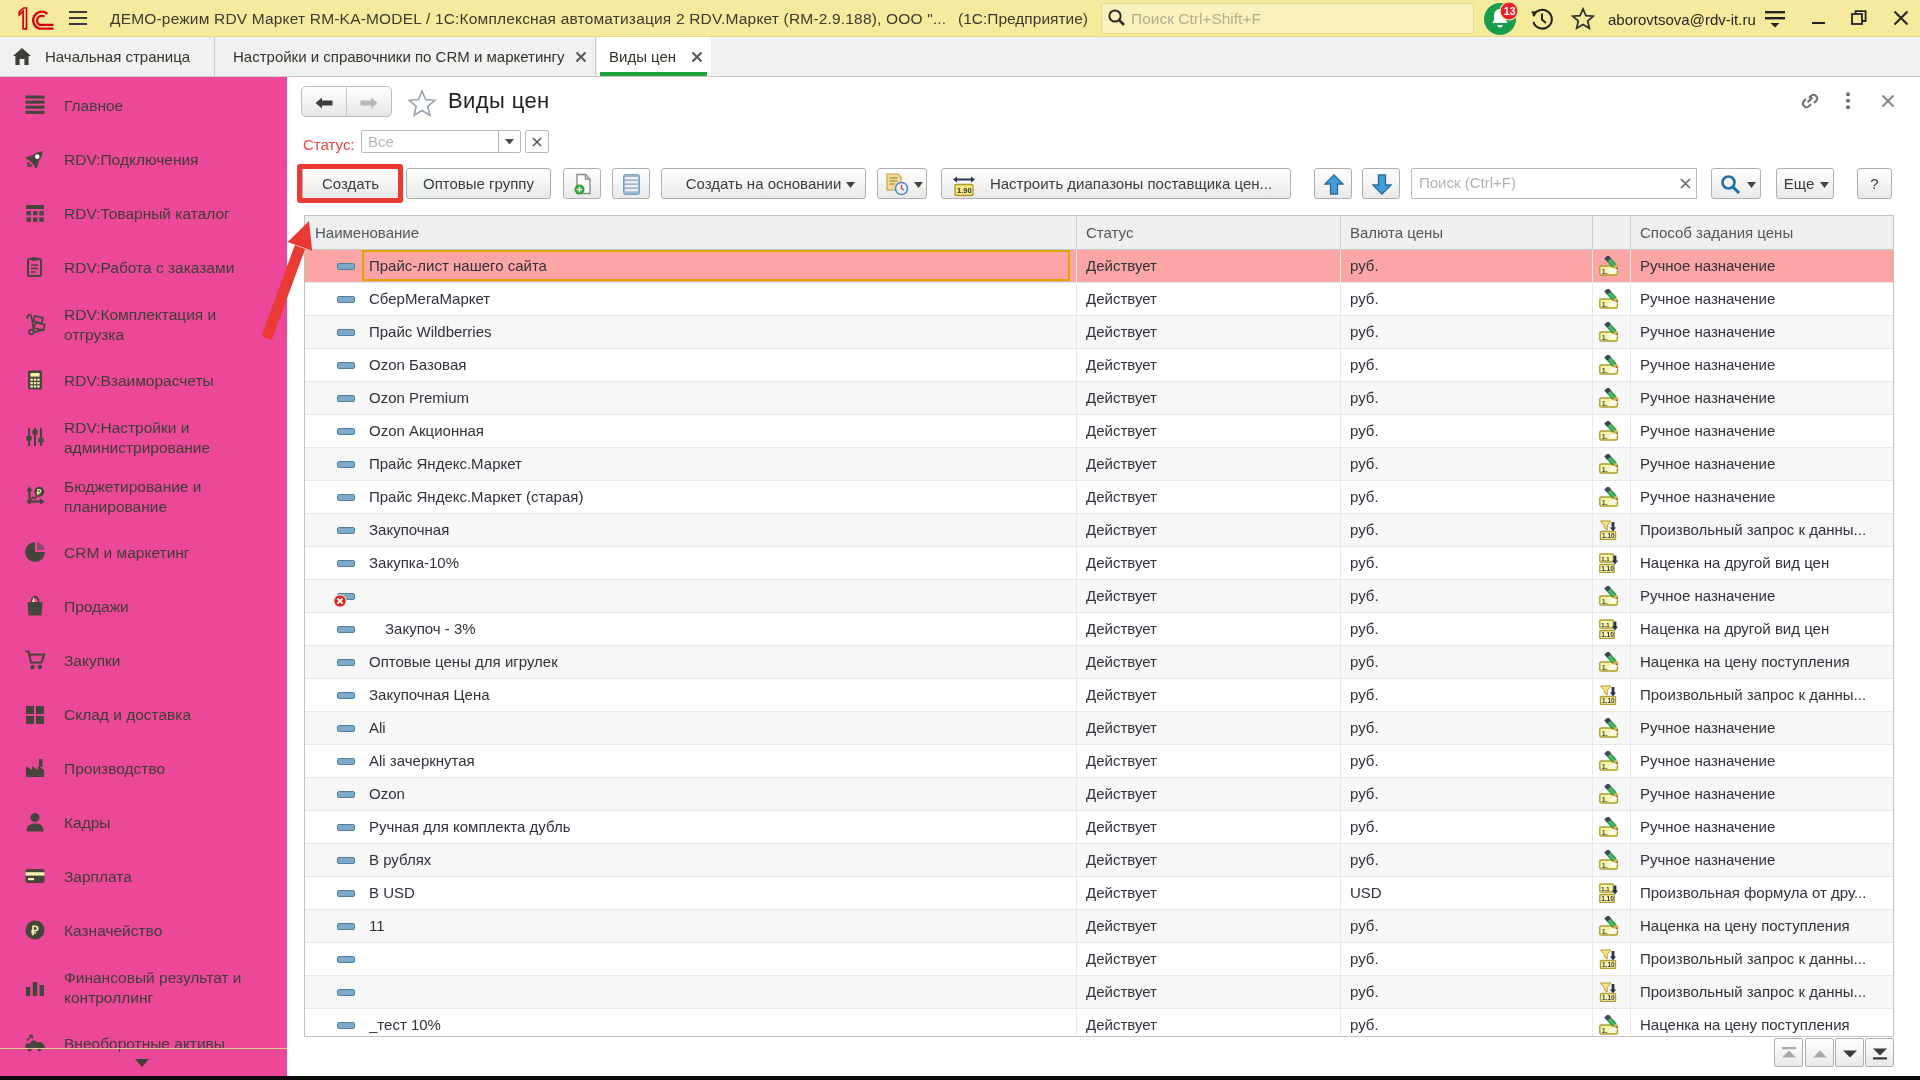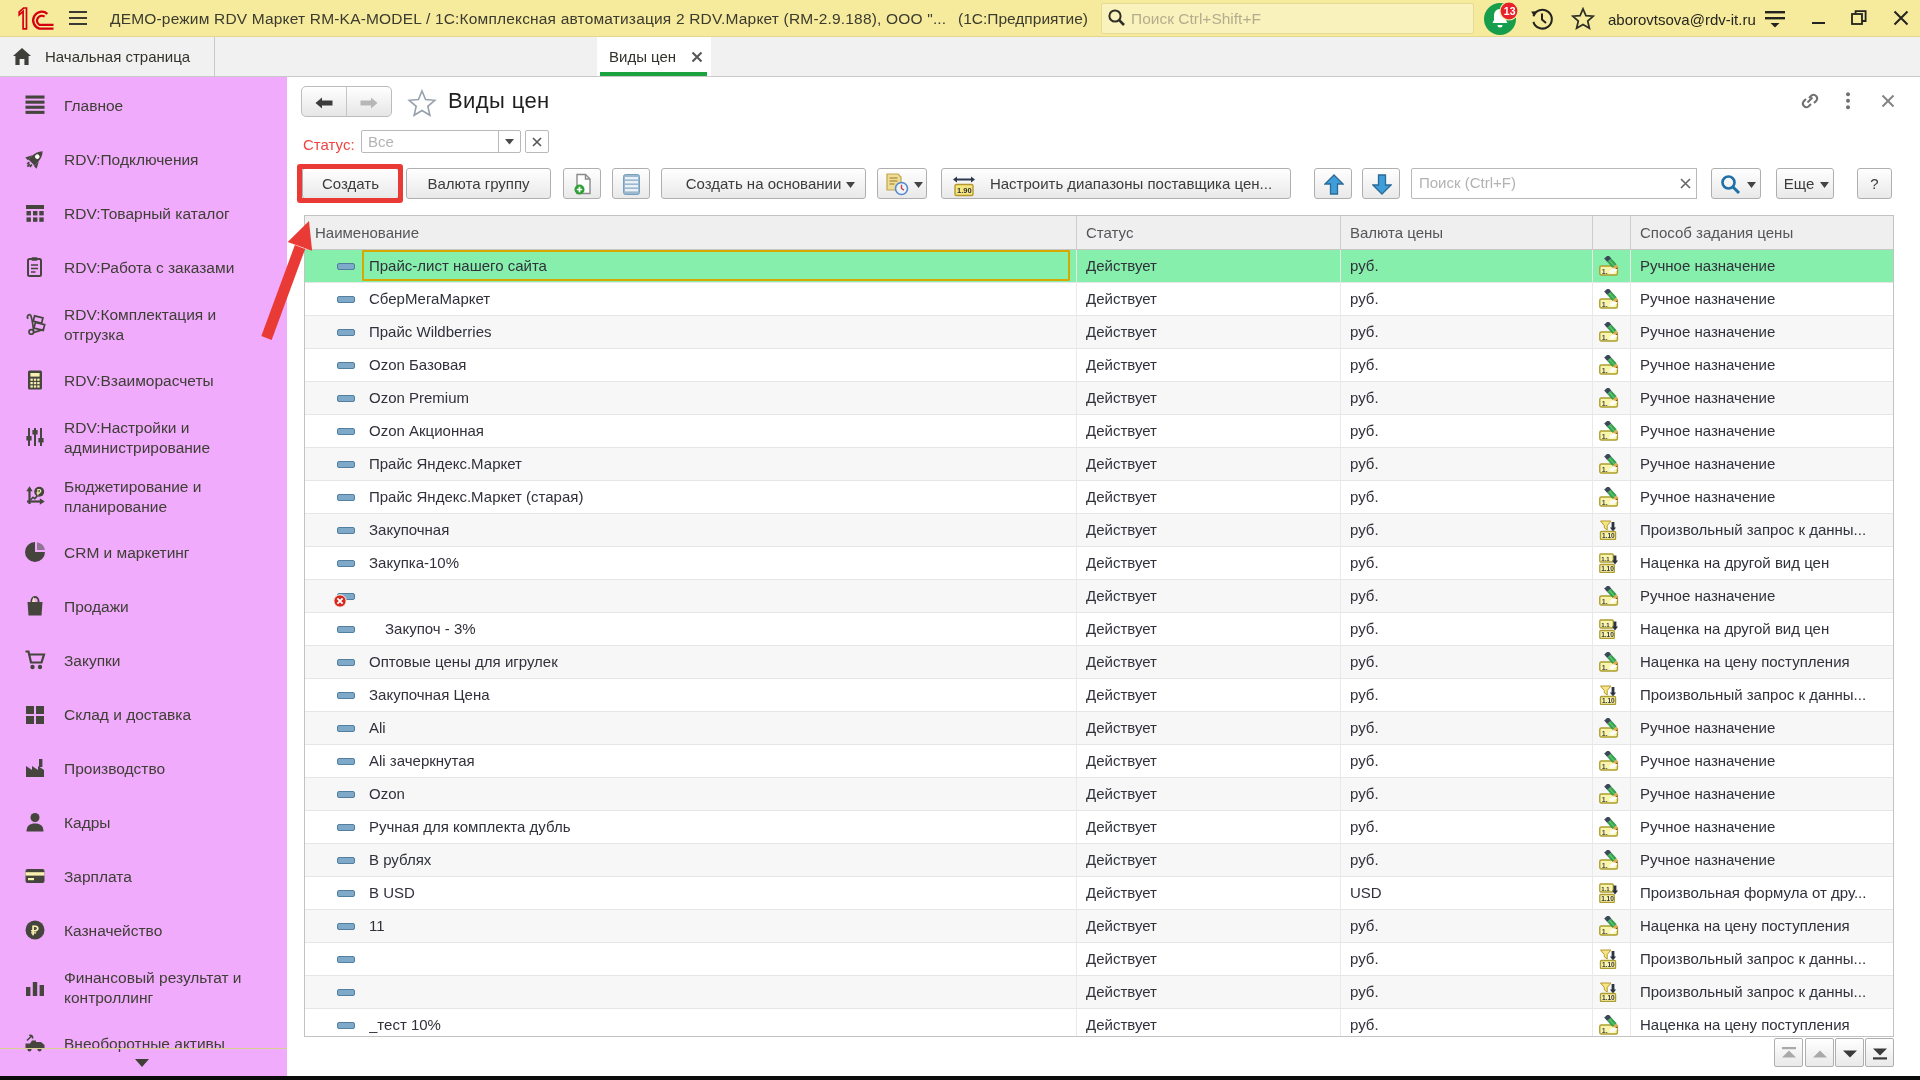--- a/index.html
+++ b/index.html
@@ -2,30 +2,30 @@
 <html lang="ru"><head><meta charset="utf-8"><title>Виды цен</title>
 <style>
 *{margin:0;padding:0;box-sizing:border-box}
 html,body{width:1920px;height:1080px;overflow:hidden}
 body{font-family:"Liberation Sans",sans-serif;background:#fff;-webkit-font-smoothing:antialiased}
 .a{position:absolute}
 #root{position:relative;width:1920px;height:1080px;overflow:hidden;background:#fff}
 #titlebar{left:0;top:0;width:1920px;height:37px;background:#f6ea9d;border-bottom:1px solid #e2d78d}
 #tabbar{left:0;top:37px;width:1920px;height:40px;background:#f1f1f1;border-bottom:1px solid #c9c9c9}
 .tab{top:0;height:39px;color:#33332b;font-size:15px;line-height:39px;white-space:nowrap}
-#sidebar{left:0;top:77px;width:287px;height:999px;background:#f0abfc}
+#sidebar{left:0;top:77px;width:287px;height:999px;background:#ec4899}
 .sbt{position:absolute;left:64px;color:#3e3e35;font-size:15.5px;line-height:19.5px;white-space:nowrap}
 .btn{position:absolute;background:linear-gradient(#ffffff,#e9e9e9);border:1px solid #afafaf;border-radius:3px;color:#3c3c3c;font-size:15px;white-space:nowrap;text-align:center}
 .inp{position:absolute;background:#fff;border:1px solid #b9b9b9;font-size:15px}
 #tbl{left:304px;top:215px;width:1590px;height:822px;border:1px solid #c2c2c2;background:#fff;overflow:hidden}
 #thead{position:absolute;left:0;top:0;width:1588px;height:34px;background:#efefef;border-bottom:1px solid #c6c6c6}
 .hc{position:absolute;top:0;height:33px;line-height:33px;color:#55555a;font-size:15px;white-space:nowrap}
 .row{position:absolute;left:0;width:1588px;height:33px;border-bottom:1px solid #e6e6e6;background:#fff}
 .row.alt{background:#f7f7f7}
-.row.sel{background:#86efac}
+.row.sel{background:#fca5a5}
 .cell{position:absolute;top:0;height:32px;line-height:32px;color:#30313a;font-size:15px;white-space:nowrap;overflow:hidden}
 .vb{position:absolute;top:0;width:1px}
 .bar{position:absolute;left:32px;top:13px;width:18px;height:7px;background:#7fa9c8;border:1px solid #527fa0;border-radius:2px}
 </style></head>
 <body>
 <div id="root">
   <div id="titlebar" class="a">
       <svg class="a" style="left:14px;top:4px" width="46" height="28" viewBox="0 0 46 28">
         <path d="M11.2 17 L11.2 3.3 L7.9 3.3 L3.6 7.2 L3.6 4.5 L7.9 0.6 L14.2 0.6 L14.2 17 Z" transform="translate(4,9) scale(1)" fill="none" stroke="#d4000f" stroke-width="1.6" opacity="0"></path>
         <path d="M9.1 24.9 L9.1 7.4 L5.2 10.8 L5.2 7.8 L9.6 4 L12.5 4 L12.5 24.9 Z" fill="none" stroke="#d4000f" stroke-width="1.7"></path>
@@ -73,20 +73,23 @@
         <path d="M4.6 4 L4.6 1.2 L14.6 1.2 L14.6 11 L11 11" fill="none" stroke="#23231f" stroke-width="1.8"></path>
       </svg>
 <svg class="a" style="left:1893px;top:10px" width="16" height="16" viewBox="0 0 16 16">
         <path d="M1.5 1.5 L14.5 14.5 M14.5 1.5 L1.5 14.5" stroke="#23231f" stroke-width="2"></path>
       </svg>
     </div>
   <div id="tabbar" class="a">
       <div class="tab a" style="left:0;width:215px;border-right:1px solid #c9c9c9"><svg class="a" style="left:12px;top:10px" width="20" height="19" viewBox="0 0 20 19">
           <path d="M10 1 L19 9 L16.6 9 L16.6 18 L12.4 18 L12.4 12 L7.6 12 L7.6 18 L3.4 18 L3.4 9 L1 9 Z" fill="#3f3f39"></path>
         </svg><span style="margin-left:45px">Начальная страница</span></div>
+<div class="tab a" style="left:216px;width:380px;border-right:1px solid #c9c9c9"><span style="margin-left:17px">Настройки и справочники по CRM и маркетингу</span><svg class="a" style="left:359px;top:14px" width="12" height="12" viewBox="0 0 12 12">
+          <path d="M1.5 1.5 L10.5 10.5 M10.5 1.5 L1.5 10.5" stroke="#555" stroke-width="2"></path>
+        </svg></div>
 <div class="tab a" style="left:597px;width:114px;background:#fff"><span style="margin-left:12px">Виды цен</span><svg class="a" style="left:94px;top:14px" width="12" height="12" viewBox="0 0 12 12">
           <path d="M1.5 1.5 L10.5 10.5 M10.5 1.5 L1.5 10.5" stroke="#555" stroke-width="2"></path>
         </svg><div class="a" style="left:3px;top:35px;width:107px;height:3.5px;background:#1ca23e"></div></div>
     </div>
   <div id="sidebar" class="a">
       <svg class="a" style="left:24px;top:17px" width="22" height="22" viewBox="0 0 22 22">
         <rect x="1.5" y="1.5" width="19" height="3.1" fill="#45453d"></rect>
         <rect x="1.5" y="6.6" width="19" height="3.1" fill="#45453d"></rect>
         <rect x="1.5" y="11.7" width="19" height="3.1" fill="#45453d"></rect>
         <rect x="1.5" y="16.8" width="19" height="3.1" fill="#45453d"></rect>
@@ -261,21 +264,21 @@
 <div class="a" style="left:81px;top:56px;font-size:15px;color:#b4b4b4">Все</div>
 <div class="a" style="left:211px;top:53px;width:1px;height:23px;background:#b9b9b9"></div>
 <svg class="a" style="left:218px;top:62px" width="9" height="5.5" viewBox="0 0 9 5.5">
         <polygon points="0,0 9,0 4.5,5.5" fill="#4a4a4a"></polygon>
       </svg>
 <div class="inp" style="left:238px;top:53px;width:24px;height:23px;border-radius:2px"></div>
 <svg class="a" style="left:245px;top:60px" width="10" height="10" viewBox="0 0 10 10">
         <path d="M1 1 L9 9 M9 1 L1 9" stroke="#555" stroke-width="1.6"></path>
       </svg>
     <div class="btn" style="left:15px;top:91px;width:97px;height:31px;line-height:29px">Создать</div>
-<div class="btn" style="left:119px;top:91px;width:145px;height:31px;line-height:29px">Валюта группу</div>
+<div class="btn" style="left:119px;top:91px;width:145px;height:31px;line-height:29px">Оптовые группу</div>
 <div class="btn" style="left:276px;top:91px;width:38px;height:31px;line-height:29px">
         <svg class="a" style="left:8px;top:4px" width="22" height="22" viewBox="0 0 22 22">
           <path d="M5 1.5 L13.5 1.5 L18 6 L18 20.5 L5 20.5 Z" fill="#fdfdfd" stroke="#8a8a8a" stroke-width="1.4"></path>
           <path d="M13.5 1.5 L13.5 6 L18 6" fill="none" stroke="#8a8a8a" stroke-width="1.4"></path>
           <circle cx="7.5" cy="16.5" r="5" fill="#2fa033"></circle>
           <path d="M7.5 13.8 L7.5 19.2 M4.8 16.5 L10.2 16.5" stroke="#fff" stroke-width="1.7"></path>
         </svg>
       </div>
 <div class="btn" style="left:325px;top:91px;width:38px;height:31px;line-height:29px">
         <svg class="a" style="left:10px;top:5px" width="17" height="21" viewBox="0 0 17 21">

